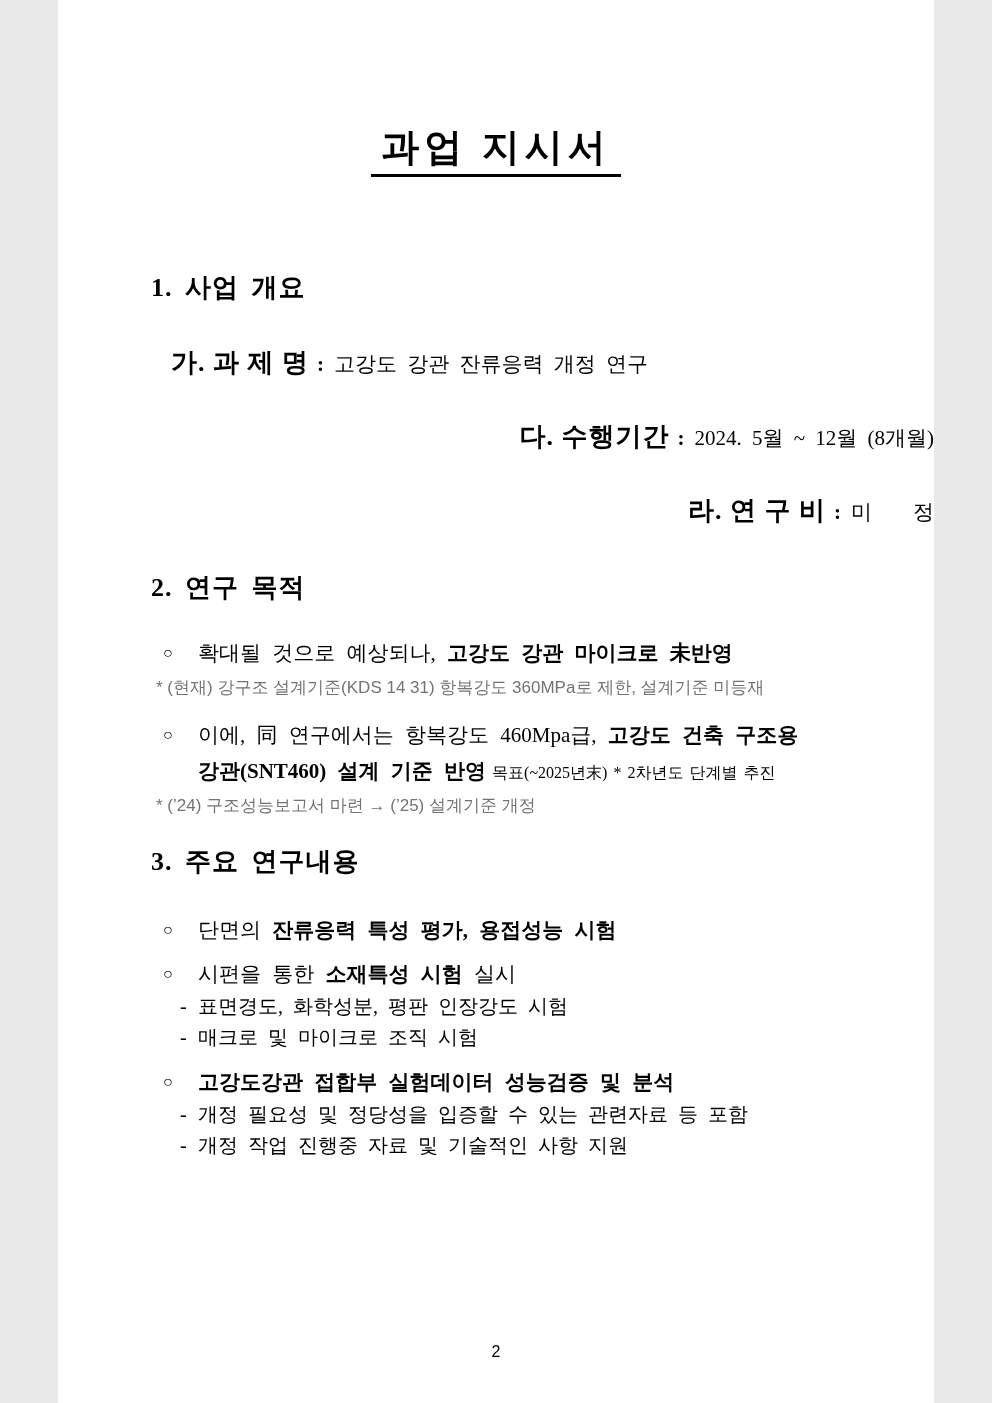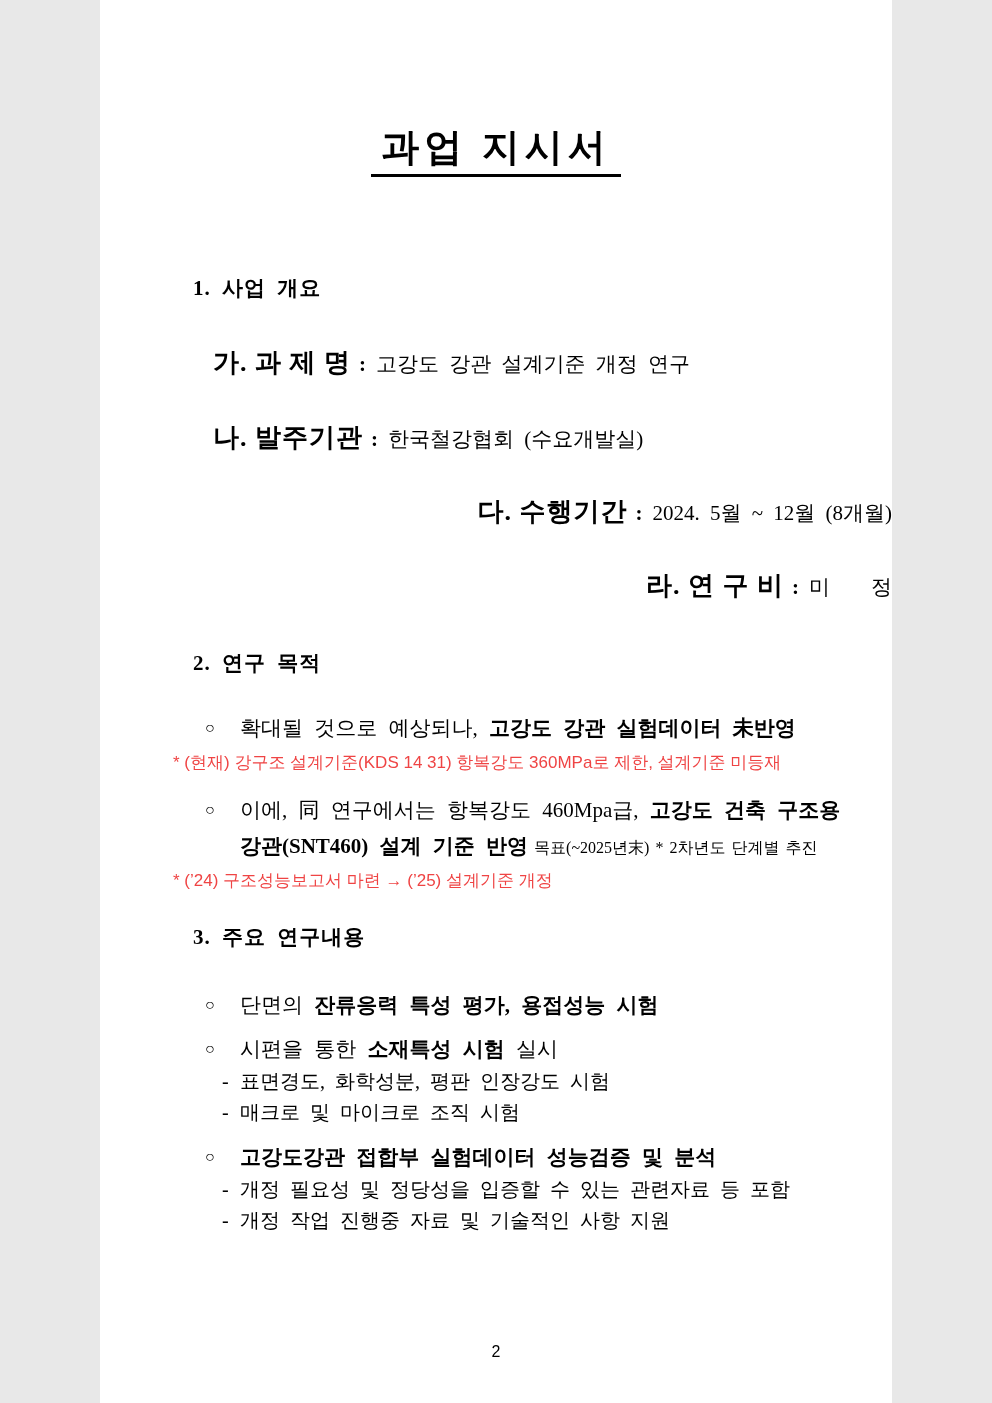--- a/index.html
+++ b/index.html
@@ -1,18 +1,18 @@
 <!DOCTYPE html>
 <html lang="ko"><head>
 <meta charset="utf-8">
 <style>
   html, body { margin: 0; padding: 0; background: #e8e8e8; }
   .page {
     position: relative;
-    width: 792px;
+    width: 876px;
     height: 1403px;
     margin: 0 auto;
     background: #ffffff;
     color: #000000;
     font-family: "Liberation Serif", "DejaVu Serif", serif;
     overflow: hidden;
   }
 
   
   .title-wrap { padding-top: 126px; text-align: center; }
@@ -22,21 +22,21 @@
     font-weight: bold;
     letter-spacing: 5px;
     border-bottom: 3px solid #000;
     padding: 0 10px 6px 10px;
     line-height: 42px;
   }
 
   
   .sec-heading {
     margin-left: 93px;
-    font-size: 21px;
+    font-size: 26px;
     font-weight: bold;
     line-height: 30px;
     letter-spacing: 1px;
     word-spacing: 5px;
     white-space: nowrap;
   }
   .sec1 { margin-top: 96px; }
   .sec2 { margin-top: 46px; }
   .sec3 { margin-top: 28px; }
 
@@ -66,25 +66,25 @@
     font-size: 16px;
     line-height: 36px;
   }
   .b-text { word-spacing: 6px; }
   .b-line { white-space: nowrap; }
   .bold { font-weight: bold; }
   .tail-small { font-size: 16px; word-spacing: 2px; }
 
   
   .note {
-    margin-left: 73px;
+    margin-left: 98px;
     font-family: "Liberation Sans", "DejaVu Sans", sans-serif;
     font-size: 17px;
     line-height: 26px;
-    color: #ef4444;
+    color: #737373;
     white-space: nowrap;
   }
 
   
   .bullet.compact { line-height: 34px; }
   .bullet.compact .b-marker { line-height: 34px; }
   .dash-row {
     display: flex;
     margin-left: 122px;
     font-size: 20px;
@@ -118,38 +118,35 @@
 
 <div class="page">
 
   <div class="title-wrap">
     <span class="doc-title">과업 지시서</span>
   </div>
 
   <div class="sec-heading sec1">1. 사업 개요</div>
 
   <div class="item-row mt45">
-    <span class="item-label">가. 과 제 명</span><span class="item-colon">:</span><span class="item-value">고강도 강관 설계기준 개정 연구</span>
-  </div>
-  <div class="item-row mt44">
-    <span class="item-label">나. 발주기관</span><span class="item-colon">:</span><span class="item-value">한국철강협회 (수요개발실)</span>
+    <span class="item-label">가. 과 제 명</span><span class="item-colon">:</span><span class="item-value">고강도 강관 잔류응력 개정 연구</span>
   </div>
   <div class="item-row mt43">
     <span class="item-label">다. 수행기간</span><span class="item-colon">:</span><span class="item-value">2024. 5월 ~ 12월 (8개월)</span>
   </div>
   <div class="item-row mt43">
     <span class="item-label">라. 연 구 비</span><span class="item-colon">:</span><span class="item-value">미    정</span>
   </div>
 
   <div class="sec-heading sec2">2. 연구 목적</div>
 
   <div class="bullet mt32">
     <span class="b-marker">○</span>
     <span class="b-text">
-      <div class="b-line"><span>확대될 것으로 예상되나, </span><span class="bold">고강도 강관 실험데이터 未반영</span></div>
+      <div class="b-line"><span>확대될 것으로 예상되나, </span><span class="bold">고강도 강관 마이크로 未반영</span></div>
     </span>
   </div>
   <div class="note mt4">* (현재) 강구조 설계기준(KDS 14 31) 항복강도 360MPa로 제한, 설계기준 미등재</div>
 
   <div class="bullet mt16">
     <span class="b-marker">○</span>
     <span class="b-text">
       <div class="b-line"><span>이에, 同 연구에서는 항복강도 460Mpa급, </span><span class="bold">고강도 건축 구조용</span></div>
       <div class="b-line"><span class="bold">강관(SNT460) 설계 기준 반영</span><span class="tail-small"> 목표(~2025년末) * 2차년도 단계별 추진</span></div>
     </span>

